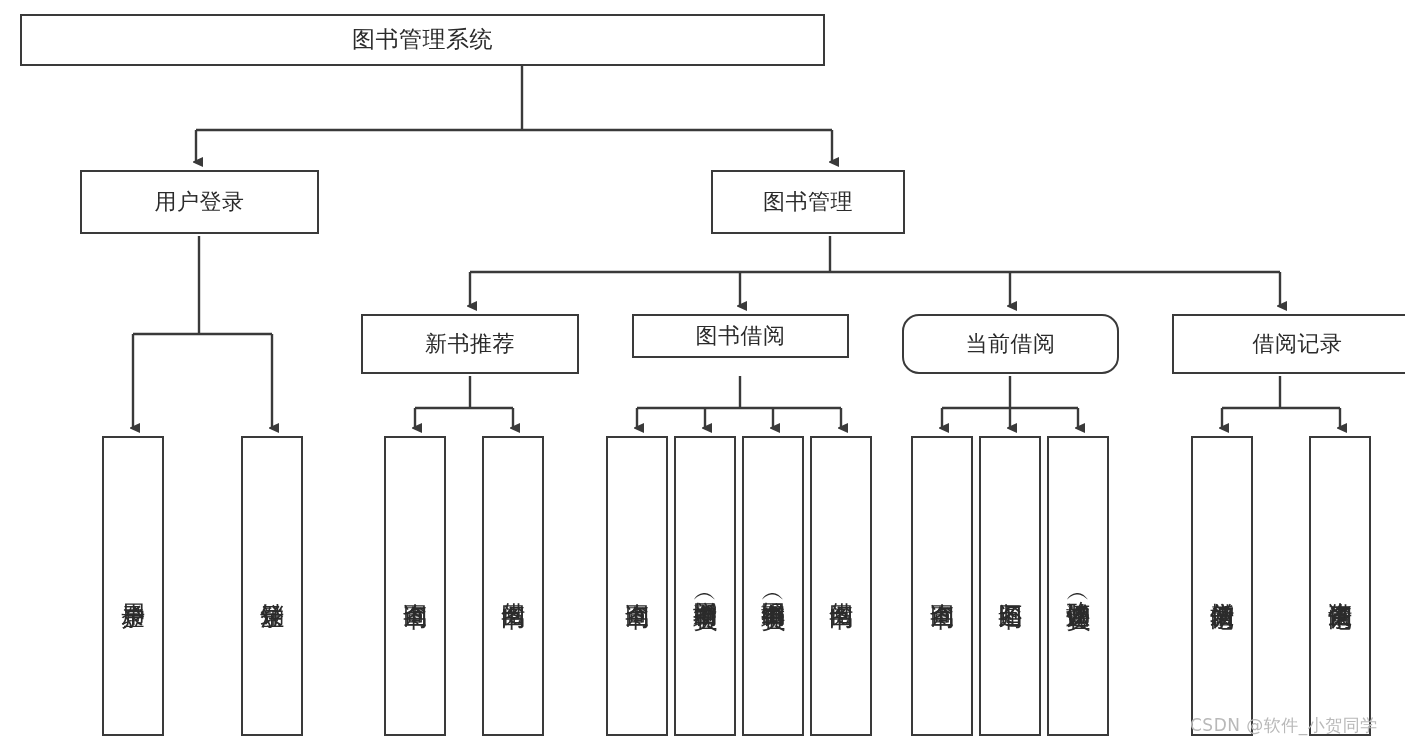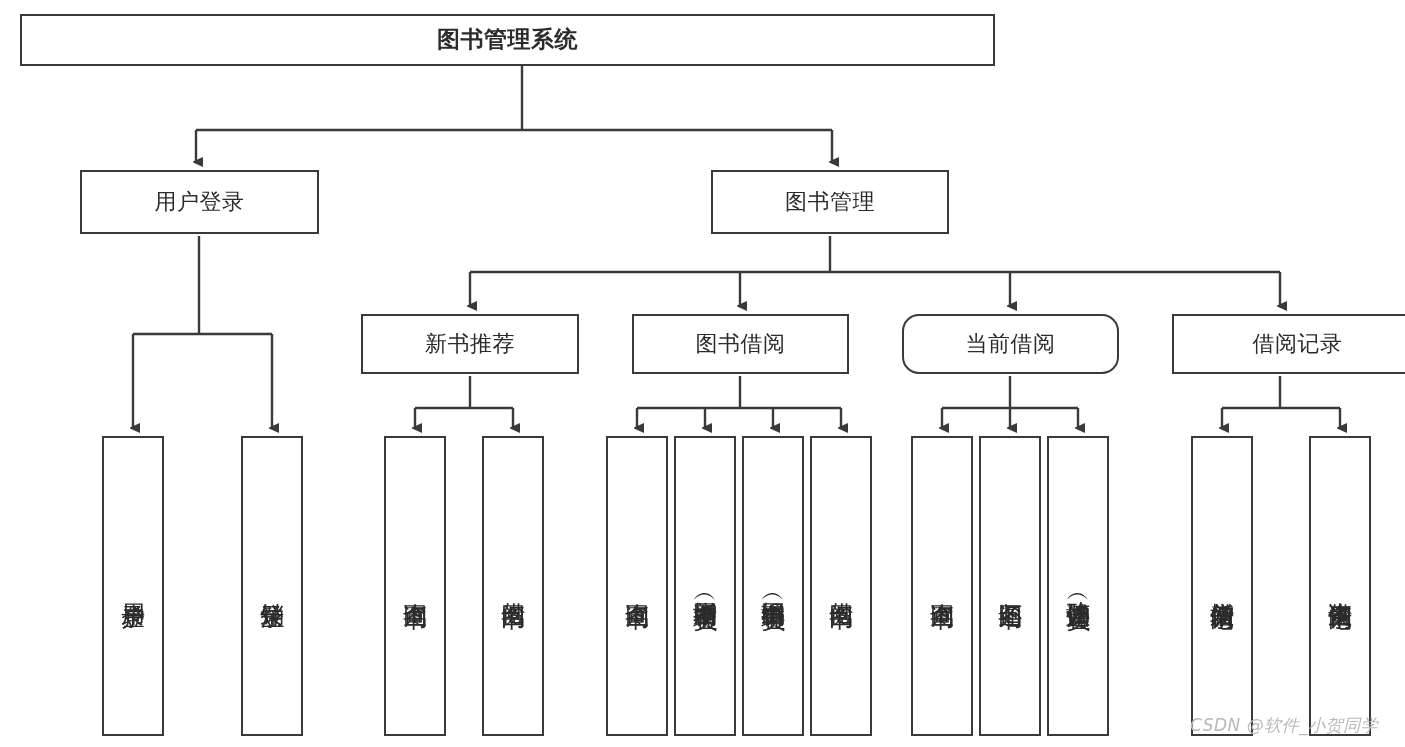--- a/index.html
+++ b/index.html
@@ -67,21 +67,20 @@
   }
   .watermark {
     position: absolute;
     left: 1190px;
     top: 714px;
     font-size: 17px;
     color: #b9b9b9;
     letter-spacing: 0.5px;
     white-space: nowrap;
     font-family: "DejaVu Sans", "Liberation Sans", sans-serif;
-    font-style: italic;
   }
 </style>
 </head>
 <body>
 
 <div id="canvas">
 
   <svg class="connectors" viewBox="0 0 1405 747" xmlns="http://www.w3.org/2000/svg">
     <defs>
       <marker id="arrowhead" markerWidth="10" markerHeight="10" refX="5" refY="7" orient="auto" markerUnits="userSpaceOnUse">
@@ -125,35 +124,35 @@
       <path d="M1010,408 L1010,428" marker-end="url(#arrowhead)"></path>
       <path d="M1078,408 L1078,428" marker-end="url(#arrowhead)"></path>
 
       <path d="M1280,376 L1280,408"></path>
       <path d="M1222,408 L1340,408"></path>
       <path d="M1222,408 L1222,428" marker-end="url(#arrowhead)"></path>
       <path d="M1340,408 L1340,428" marker-end="url(#arrowhead)"></path>
     </g>
   </svg>
 
-  <div class="node horiz root" style="left:20px; top:14px; width:975px; height:52px;font-weight:bold;">
+  <div class="node horiz root" style="left:20px; top:14px; width:805px; height:52px;">
     <span class="label">图书管理系统</span>
   </div>
 
   <div class="node horiz" style="left:80px; top:170px; width:239px; height:64px;">
     <span class="label">用户登录</span>
   </div>
-  <div class="node horiz" style="left:711px; top:170px; width:238px; height:64px;">
+  <div class="node horiz" style="left:711px; top:170px; width:194px; height:64px;">
     <span class="label">图书管理</span>
   </div>
 
   <div class="node horiz" style="left:361px; top:314px; width:218px; height:60px;">
     <span class="label">新书推荐</span>
   </div>
-  <div class="node horiz" style="left:632px; top:314px; width:217px; height:60px;">
+  <div class="node horiz" style="left:632px; top:314px; width:217px; height:44px;">
     <span class="label">图书借阅</span>
   </div>
   <div class="node horiz" style="left:902px; top:314px; width:217px; height:60px;border-radius:17px;">
     <span class="label">当前借阅</span>
   </div>
   <div class="node horiz" style="left:1172px; top:314px; width:251px; height:60px;">
     <span class="label">借阅记录</span>
   </div>
 
   <div class="node vert" style="left:102px; top:436px; width:62px; height:300px;">

